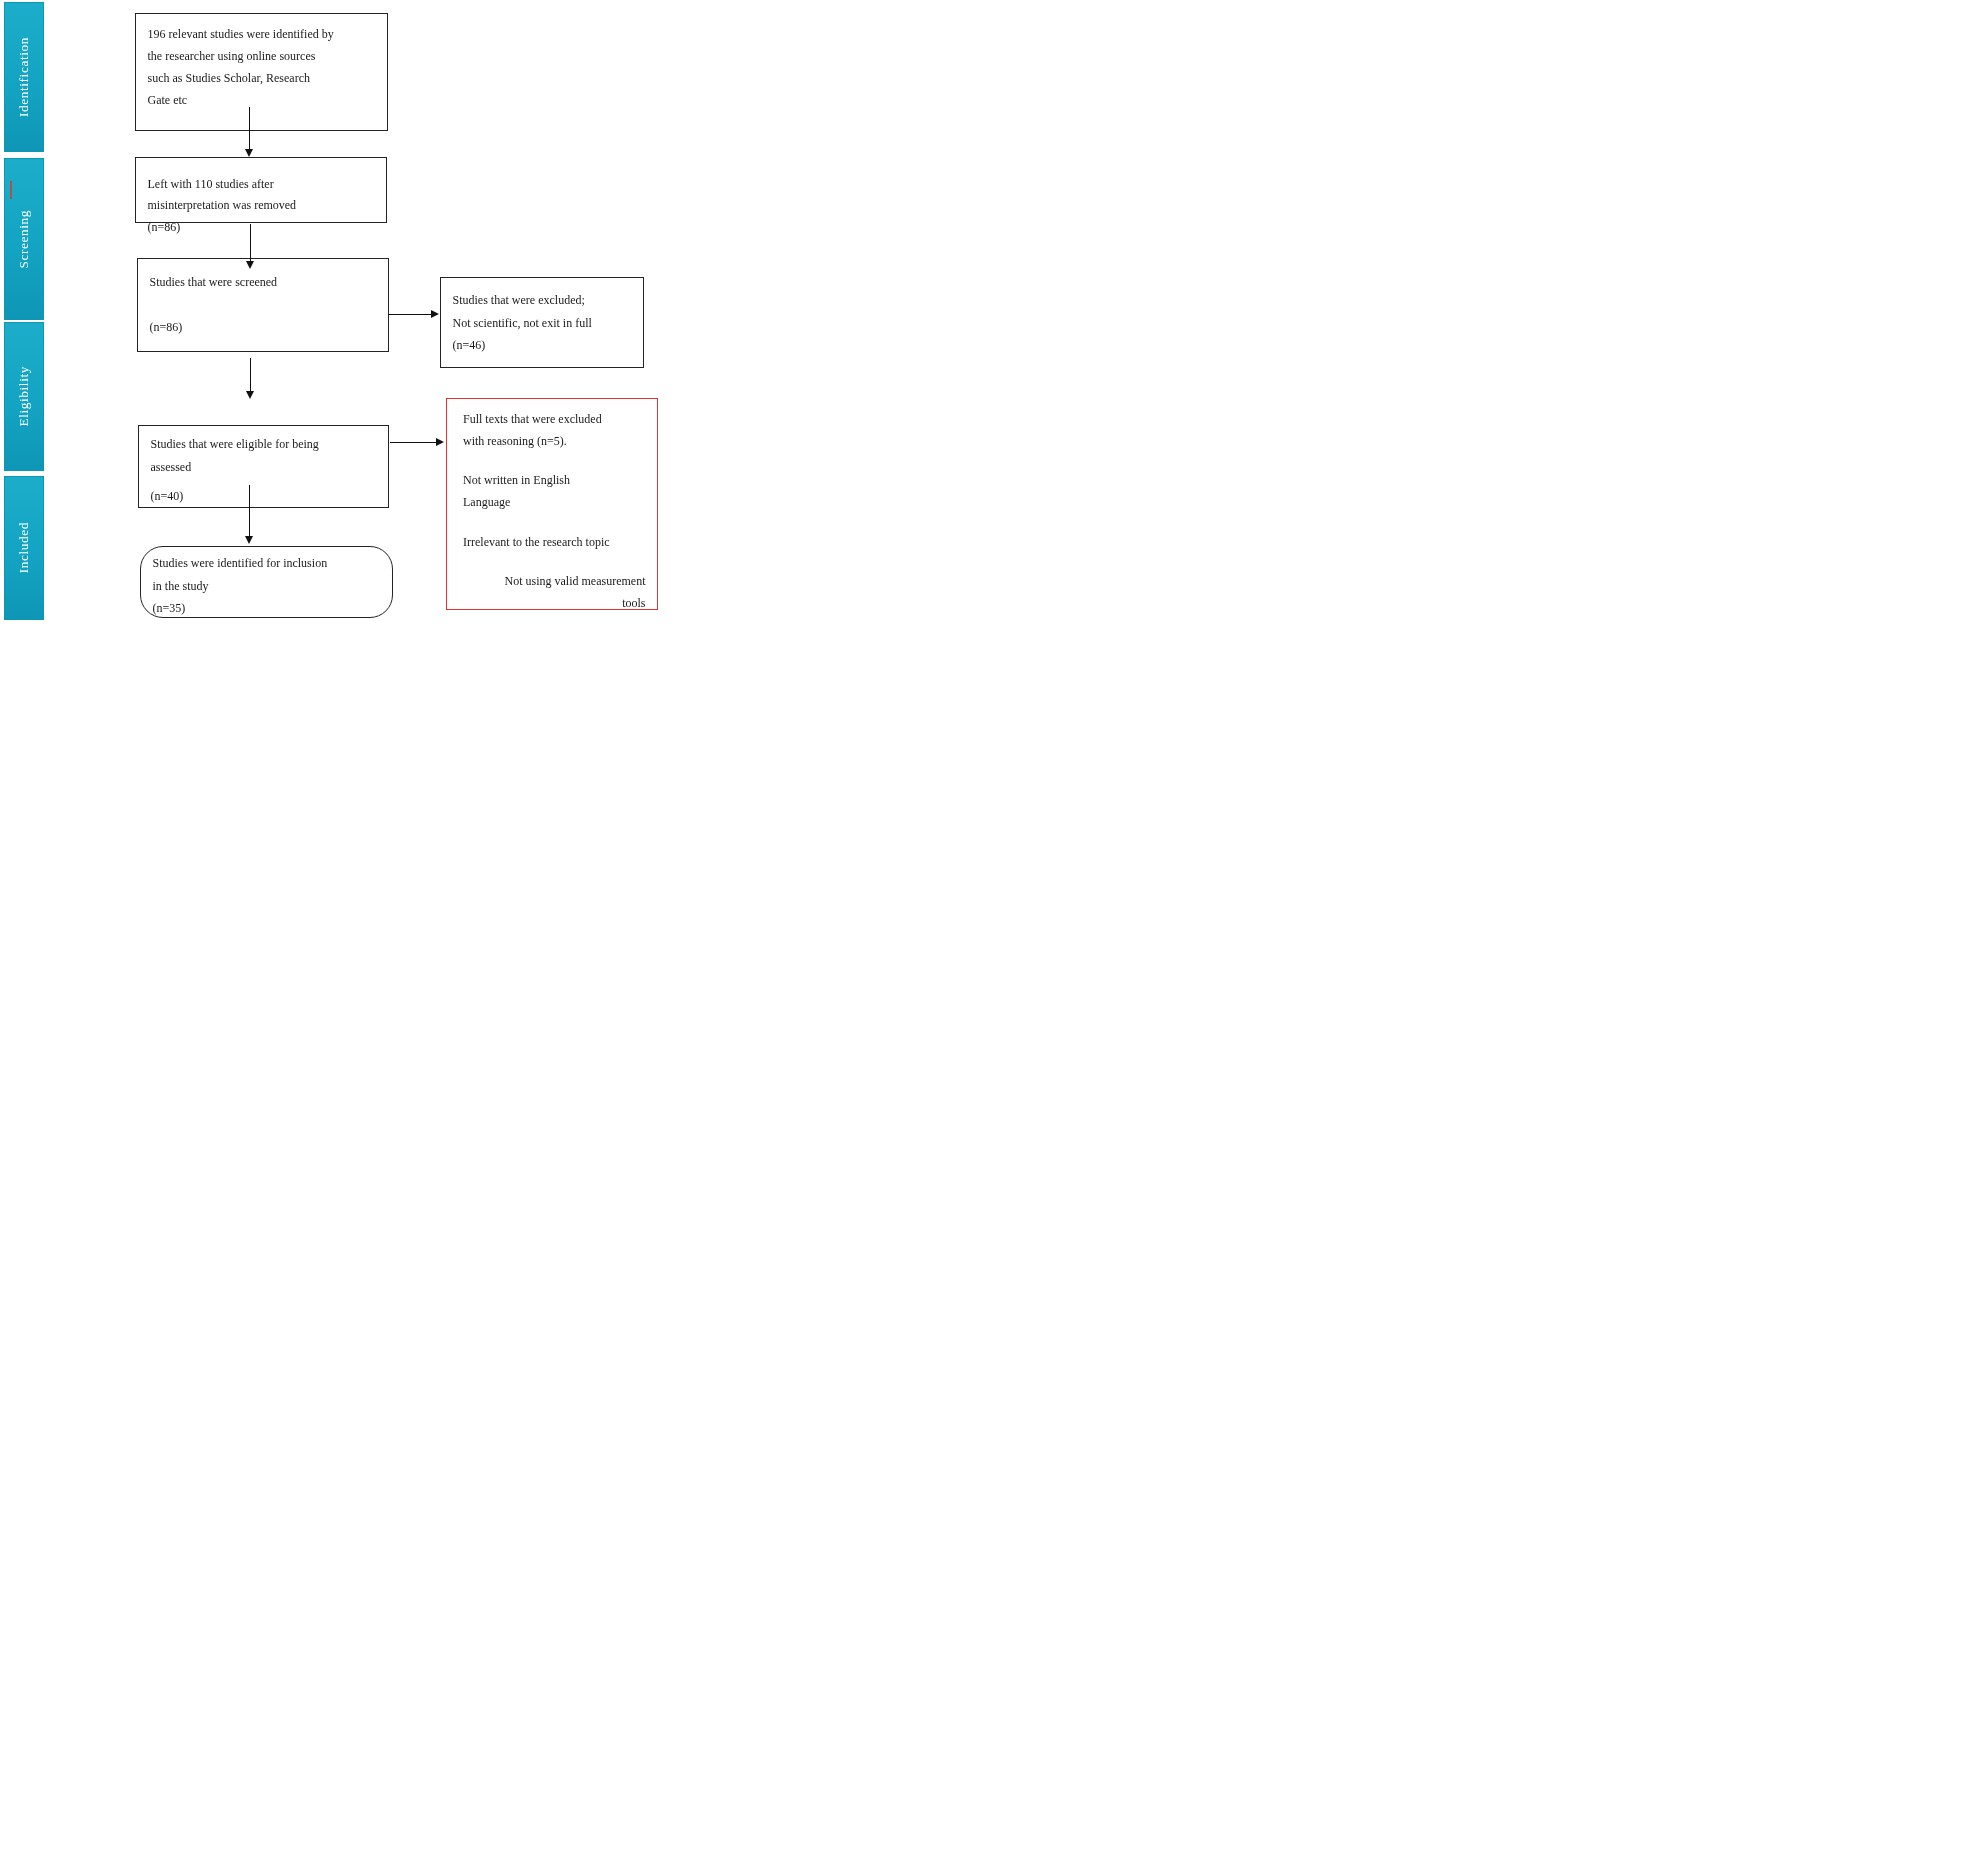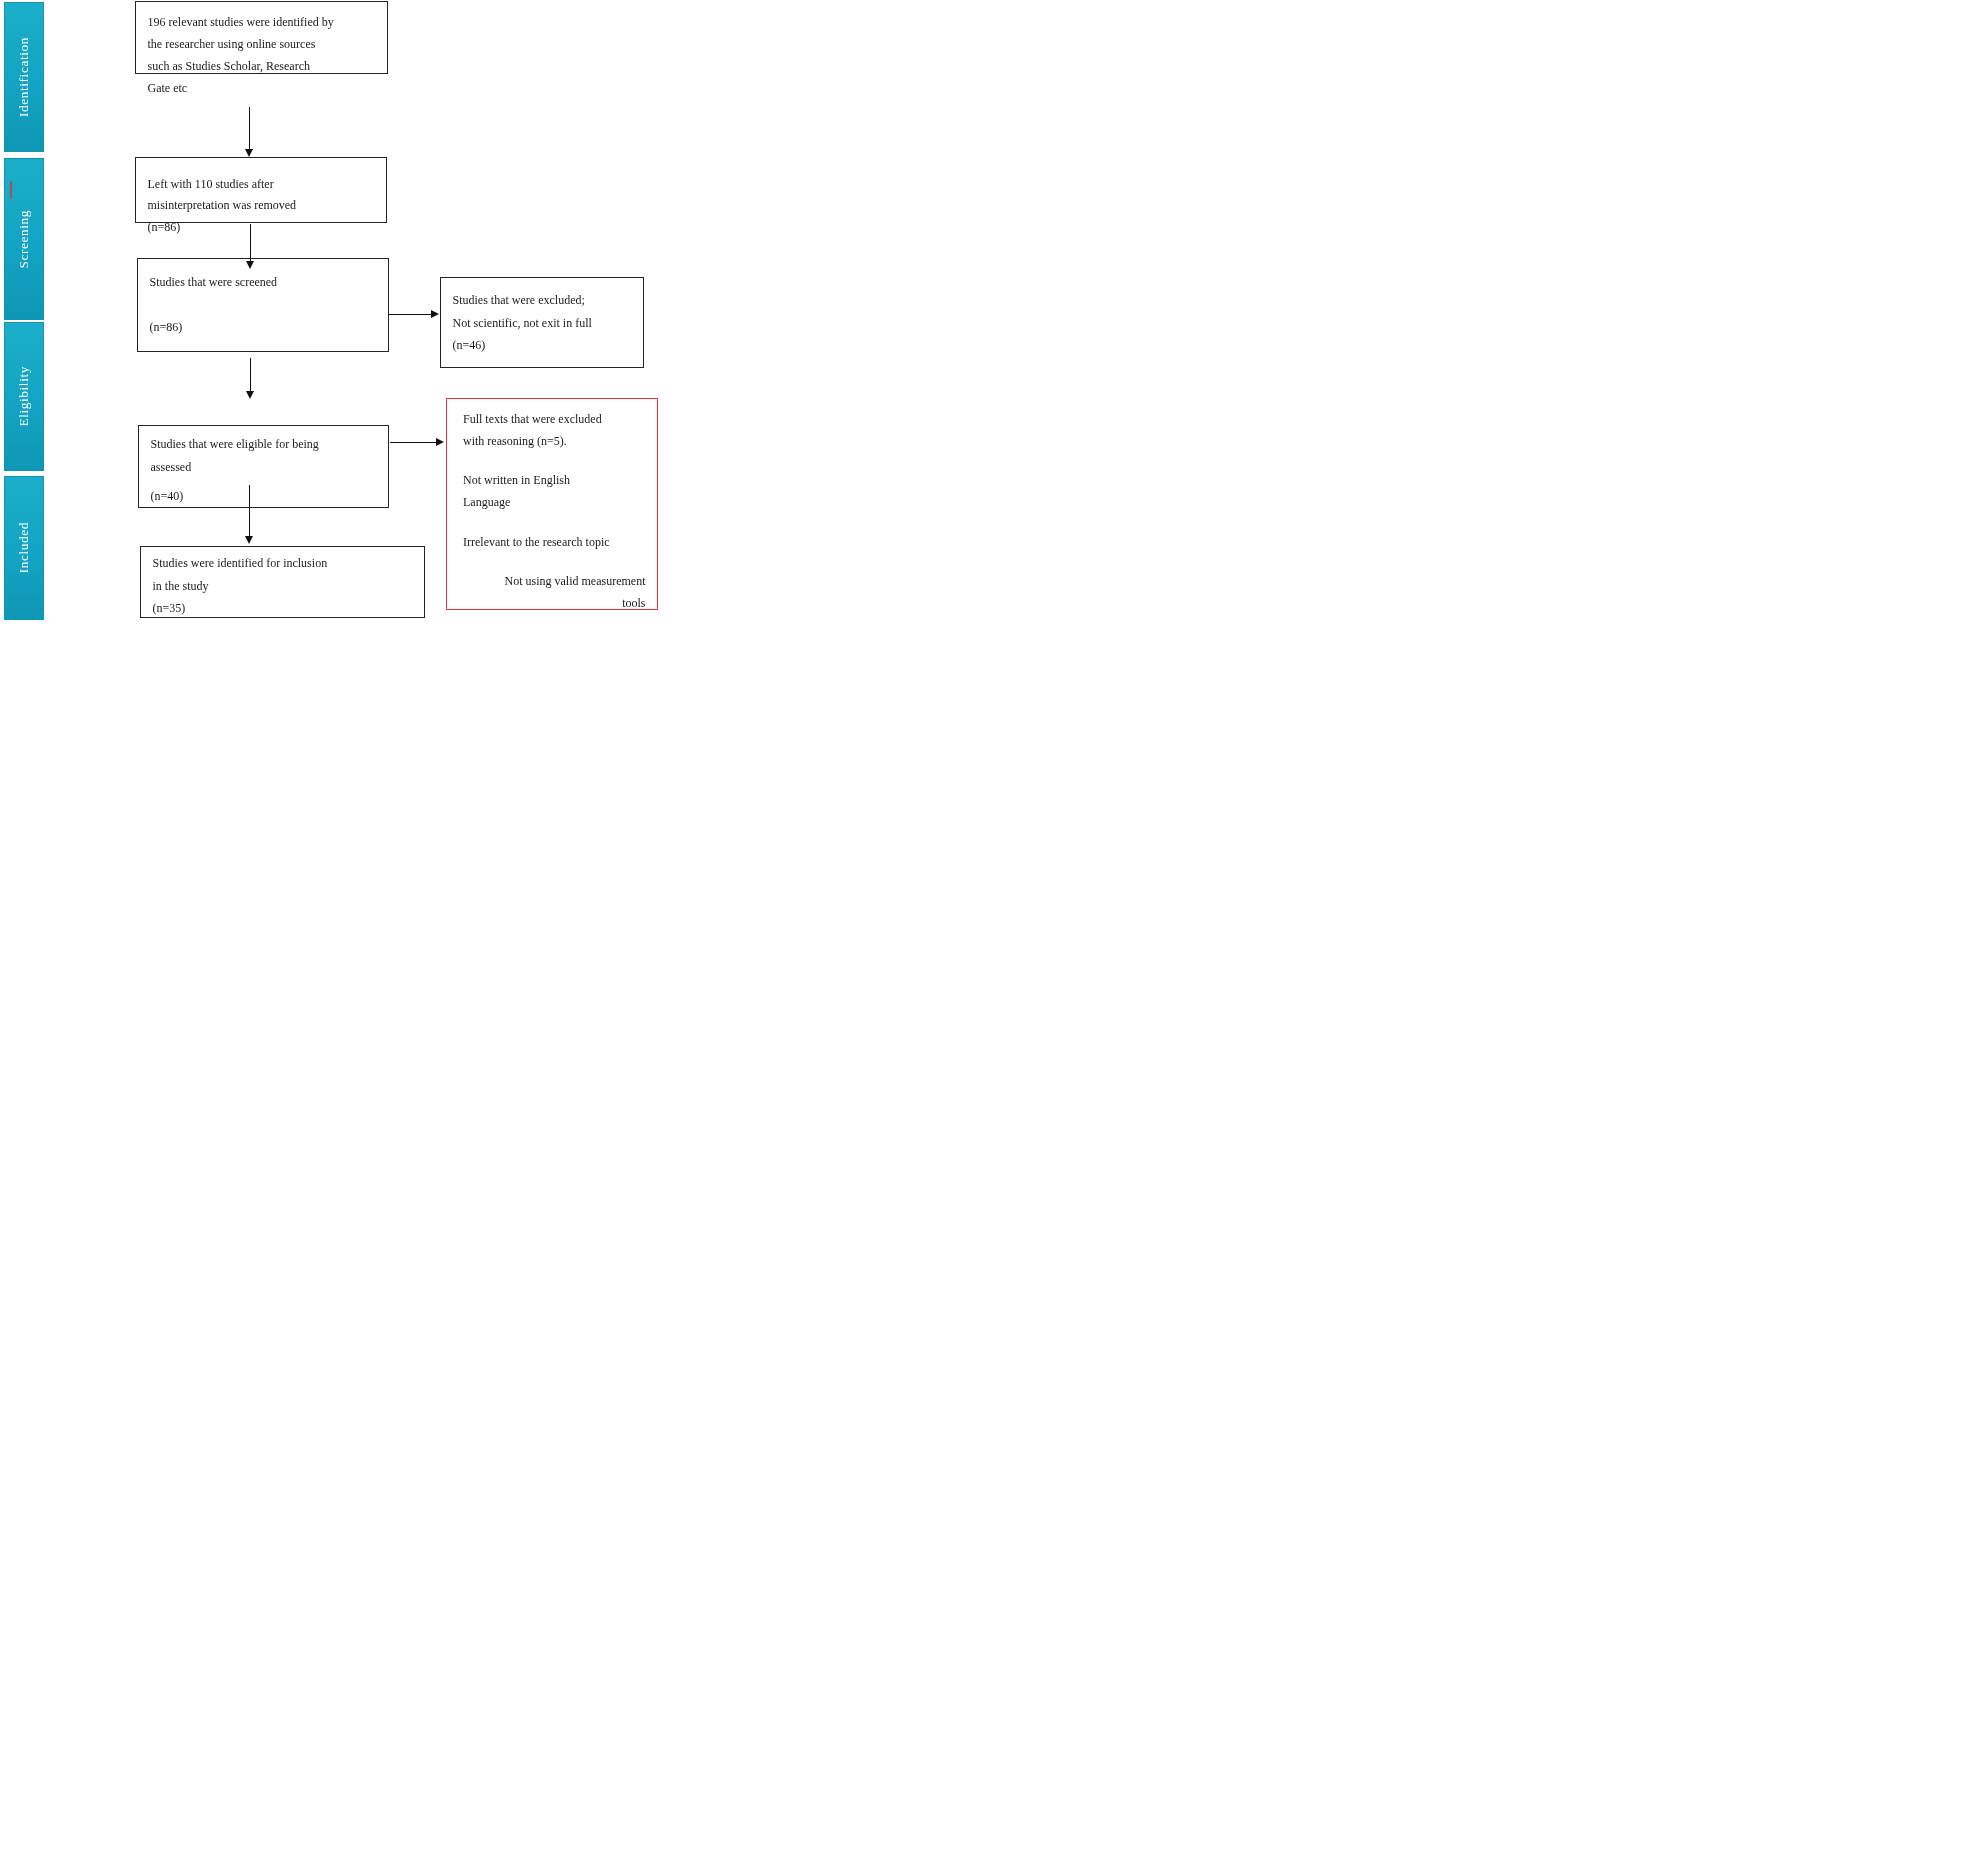--- a/index.html
+++ b/index.html
@@ -58,27 +58,27 @@
     position:absolute;
     background:var(--c-background);
     border:1.2px solid var(--c-box_border);
     border-top-width:1.7px;
     border-bottom-width:1.7px;
     box-sizing:border-box;
     font-size:12px;
     line-height:23px;
     padding:7px 11.5px 0 11.5px;
   }
-  #box-identified{left:135px;top:1px;width:253px;height:73px;line-height:22px;padding-top:9.2px;}
+  #box-identified{left:135px;top:13px;width:253px;height:118px;line-height:22px;padding-top:9.2px;}
   #box-deduplicated{left:135px;top:157px;width:252px;height:66px;line-height:21.3px;padding-top:16px;}
   #box-screened{left:137px;top:258px;width:252px;height:94px;padding-top:11.5px;}
   #box-screened .count{margin-top:22.5px;}
   #box-eligible{left:138px;top:425px;width:251px;height:83px;line-height:23px;padding-top:7px;}
   #box-eligible .count{margin-top:6px;}
-  #box-included{left:140px;top:546px;width:285px;height:72px;line-height:22.5px;padding-top:5.2px;}
+  #box-included{left:140px;top:546px;width:253px;height:72px;line-height:22.5px;padding-top:5.2px;border-radius:23px;}
   #box-excluded-screening{left:440px;top:277px;width:204px;height:91px;line-height:22.5px;padding-top:11px;}
   #box-excluded-fulltext{
     left:446px;top:398px;width:212px;height:212px;
     border:1.7px solid var(--c-highlight_box_border);
     line-height:22px;
     padding-top:9.2px;
     padding-left:16px;
   }
   #box-excluded-fulltext .para{margin:0 0 17.3px 0;}
   #box-excluded-fulltext .para:last-child{margin-bottom:0;text-align:right;}

